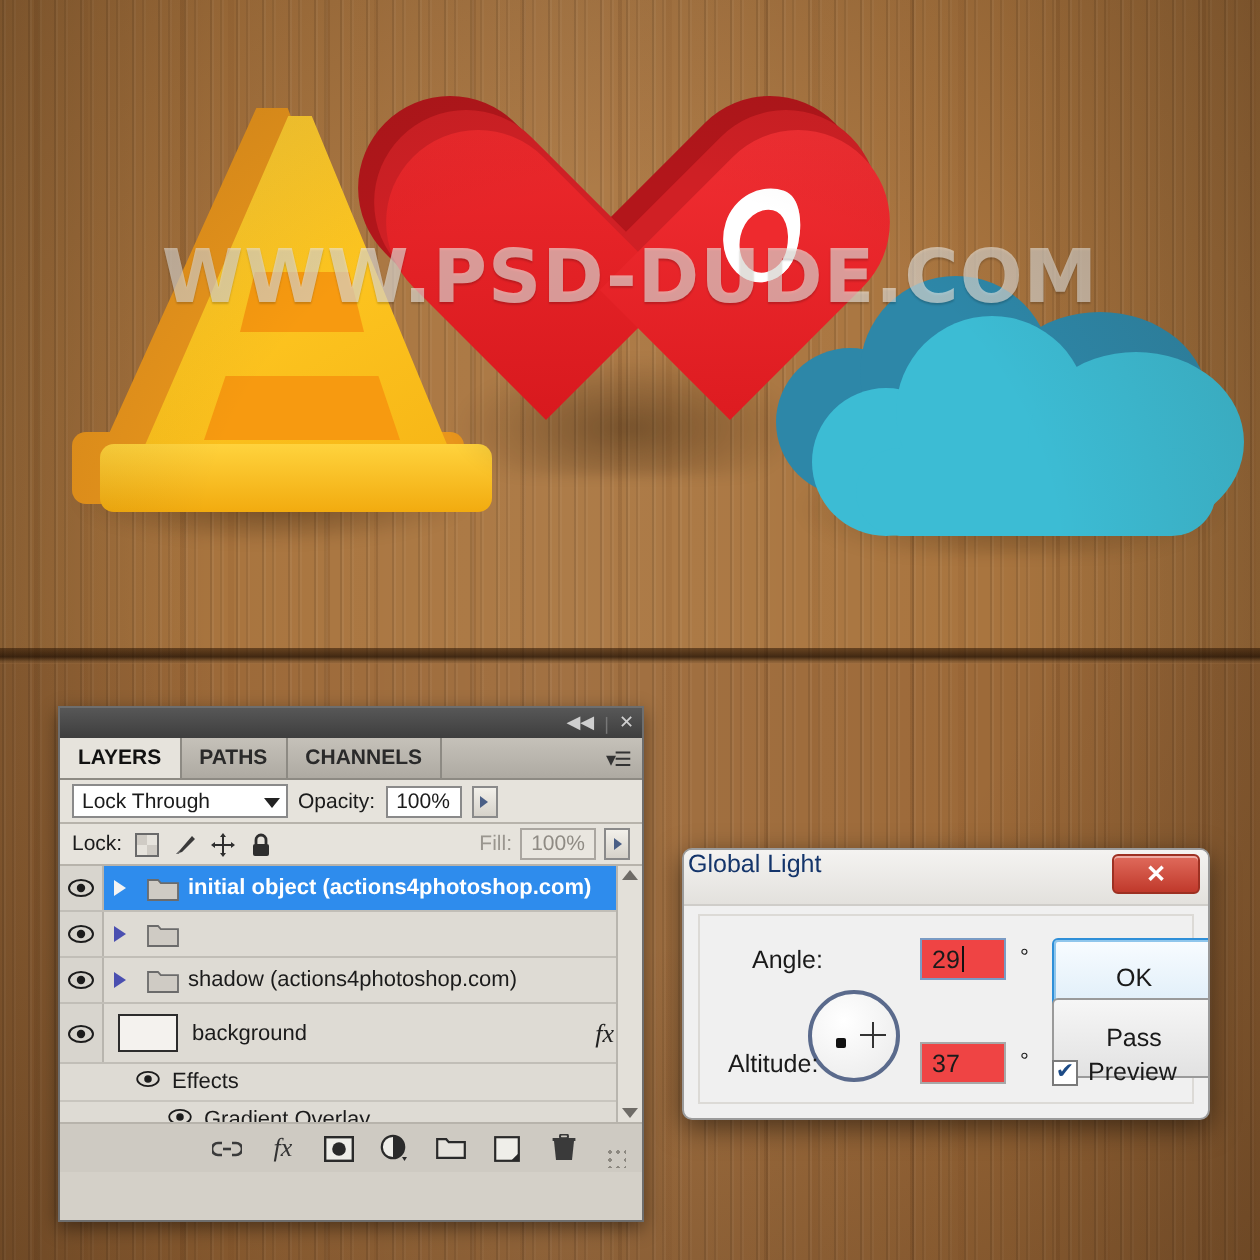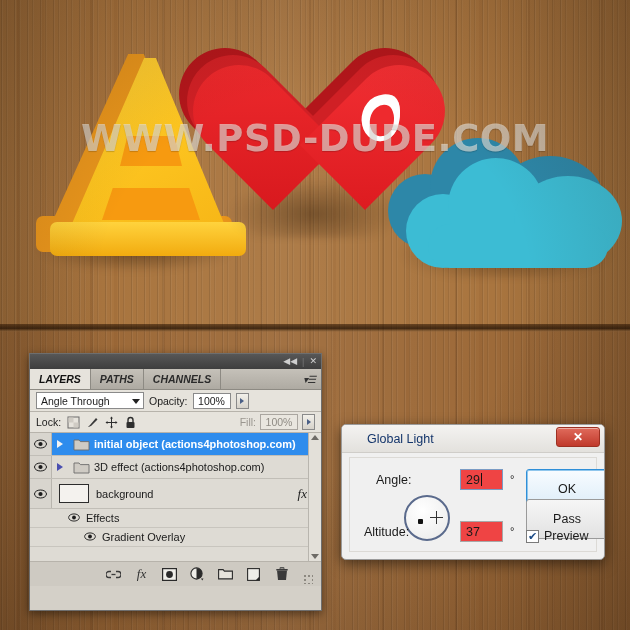--- a/index.html
+++ b/index.html
@@ -170,21 +170,20 @@
     display:flex; align-items:center; justify-content:flex-end;
     padding-right:4px; gap:5px;
   }
   .tb-btn { color:#cfcfcf; font-size:9px; line-height:1; cursor:pointer; }
   .tb-sep { color:#777; font-size:9px; }
 
   #panel-tabs {
     height:21px; background:#b8b4ac;
     display:flex; align-items:stretch;
     border-bottom:1px solid #8d8a83;
-    font-style:italic;
   }
   .tab {
     display:flex; align-items:center; padding:0 9px;
     font-size:10.5px; font-weight:bold; color:#2a2a2a;
     border-right:1px solid #8d8a83;
     background:linear-gradient(180deg,#c5c1b9,#aeaaa2);
     cursor:pointer;
   }
   .tab.active { background:#e6e3dc; color:#111; }
   .tab-filler { flex:1; background:linear-gradient(180deg,#c5c1b9,#aeaaa2); position:relative; }
@@ -291,21 +290,21 @@
     background:#f0f0f0;
     border:1px solid #9b9b9b; border-radius:5px;
     box-shadow:0 4px 14px rgba(0,0,0,0.5);
     font-size:12px; color:#1a1a1a;
     overflow:hidden;
   }
   #gl-titlebar {
     height:28px;
     background:linear-gradient(180deg,#f4f3f1,#e3e1dd);
     border-bottom:1px solid #cfcdc9;
-    display:flex; align-items:center; padding:0 4px 0 25px;
+    display:flex; padding:0 4px 0 2px;
     position:relative;
   }
   #gl-title { font-size:12.5px; color:#14356b; }
   #gl-close {
     position:absolute; right:4px; top:2px; width:44px; height:20px;
     background:linear-gradient(180deg,#e06b5c,#c0392b);
     border:1px solid #9d3022; border-radius:3px;
     color:#fff; font-size:12px; font-weight:bold;
     display:flex; align-items:center; justify-content:center; cursor:pointer;
     box-shadow:inset 0 1px 0 rgba(255,255,255,0.45);
@@ -432,21 +431,21 @@
       <div class="tab active">LAYERS</div>
       <div class="tab">PATHS</div>
       <div class="tab">CHANNELS</div>
       <div class="tab-filler">
         <span id="panel-menu-icon">▾☰</span>
       </div>
     </div>
 
     <div id="blend-row">
       <div class="combo">
-        <span>Angle Through</span>
+        <span>Lock Through</span>
         <span class="caret"></span>
       </div>
       <span class="lbl">Opacity:</span>
       <div class="numbox">100%</div>
       <div class="spin">
           <span></span>
         </div>
     </div>
 
     <div id="lock-row">
@@ -508,23 +507,39 @@
           </svg>
         </span>
         <span class="arrow-cell">
             <i class="tri"></i>
           </span>
         <span class="folder-cell">
           <svg width="17" height="13" viewBox="0 0 17 13">
             <path d="M1 2 h5 l1.4 1.6 H16 V12 H1 Z" fill="#cfcbc4" stroke="#6b6b6b" stroke-width="0.9"></path>
           </svg>
         </span>
-        <span class="layer-name">3D effect (actions4photoshop.com)</span>
-      </div>
-
+      </div>
+
+      <div class="layer-row">
+        <span class="eye-cell">
+          <svg width="13" height="10" viewBox="0 0 13 10">
+            <ellipse cx="6.5" cy="5" rx="6" ry="4" fill="none" stroke="#1c1c1c" stroke-width="1"></ellipse>
+            <circle cx="6.5" cy="5" r="2.1" fill="#1c1c1c"></circle>
+          </svg>
+        </span>
+        <span class="arrow-cell">
+            <i class="tri"></i>
+          </span>
+        <span class="folder-cell">
+          <svg width="17" height="13" viewBox="0 0 17 13">
+            <path d="M1 2 h5 l1.4 1.6 H16 V12 H1 Z" fill="#cfcbc4" stroke="#6b6b6b" stroke-width="0.9"></path>
+          </svg>
+        </span>
+        <span class="layer-name">shadow (actions4photoshop.com)</span>
+      </div>
 
       <div class="layer-row" style="height:30px">
         <span class="eye-cell">
           <svg width="13" height="10" viewBox="0 0 13 10">
             <ellipse cx="6.5" cy="5" rx="6" ry="4" fill="none" stroke="#1c1c1c" stroke-width="1"></ellipse>
             <circle cx="6.5" cy="5" r="2.1" fill="#1c1c1c"></circle>
           </svg>
         </span>
         <span class="thumb-cell">
             <i class="thumb"></i>

